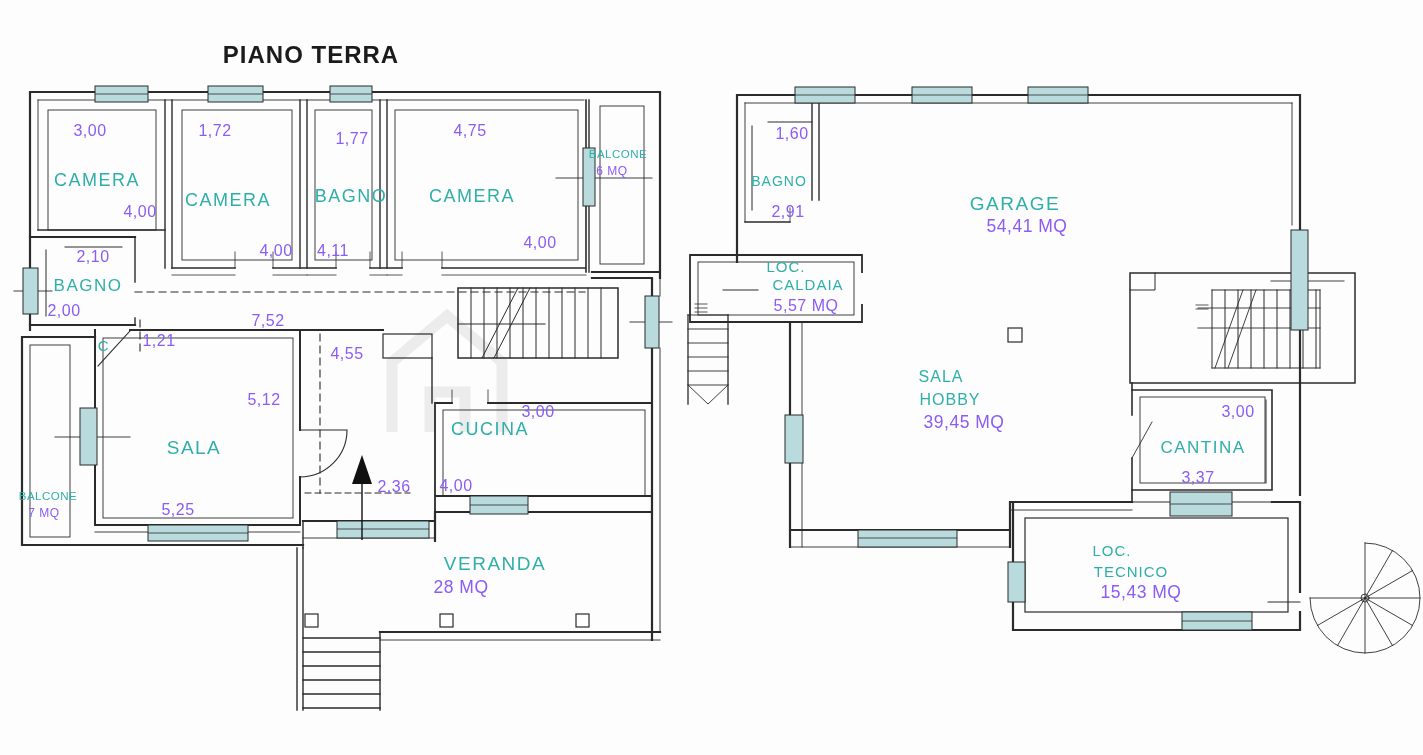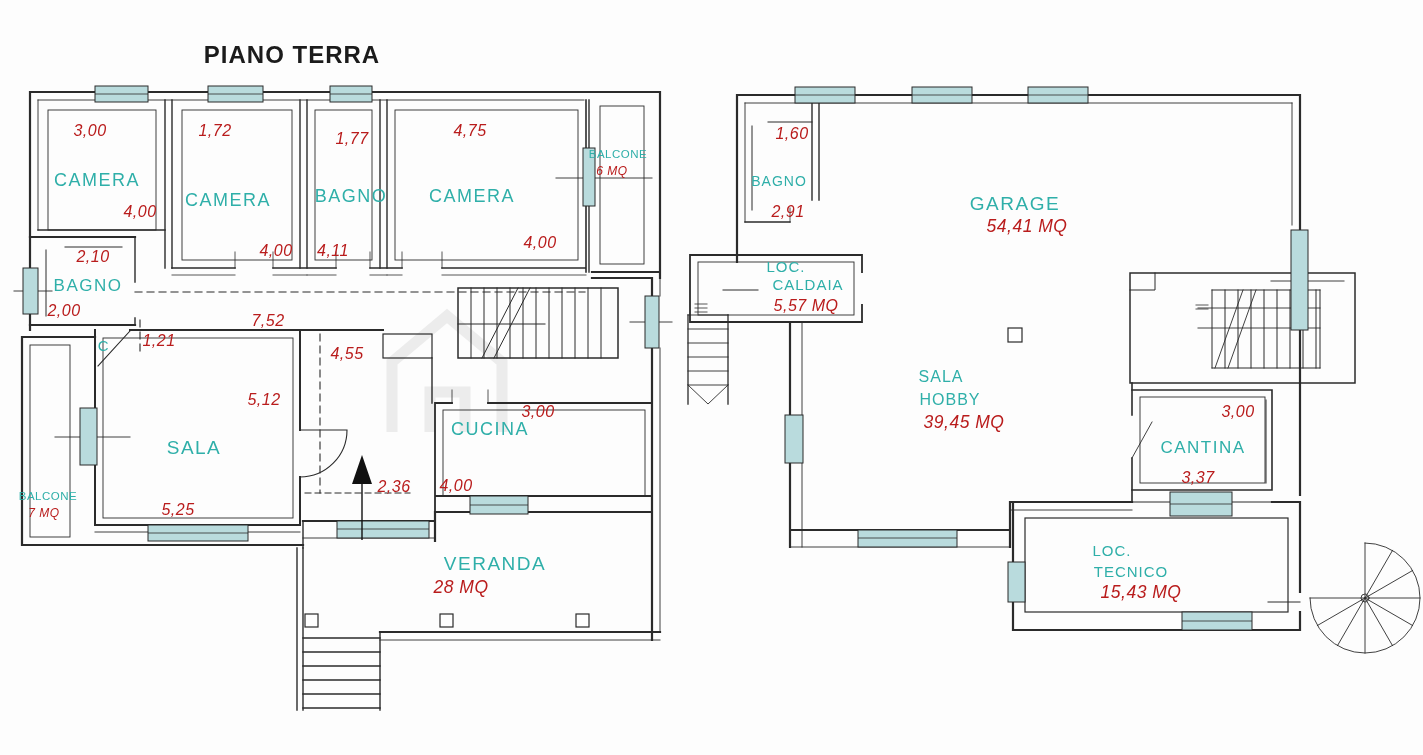--- a/index.html
+++ b/index.html
@@ -3,21 +3,21 @@
 <meta charset="utf-8">
 <style>
   html,body{margin:0;padding:0;background:#ffffff;}
   #canvas{position:relative;width:1423px;height:755px;background:#fdfdfd;overflow:hidden;
           font-family:"Liberation Sans", sans-serif;}
   .lbl{position:absolute;transform:translate(-50%,-50%);white-space:nowrap;line-height:1;}
   .room{color:#2fafa9;font-size:18px;letter-spacing:1.5px;}
   .room.big{font-size:19px;}
   .room.small{font-size:14px;letter-spacing:1px;}
   .room.tiny{font-size:11.5px;letter-spacing:0.5px;}
-  .dim{color:#b91c1c;font-size:16px;letter-spacing:0.5px;font-style:italic;}
+  .dim{color:#8b5cf6;font-size:16px;letter-spacing:0.5px;}
   .dim.area{font-size:17.5px;}
   .dim.tiny{font-size:12px;}
   .title{color:#1b1b1b;font-size:24px;font-weight:bold;letter-spacing:1px;}
   .wm{position:absolute;left:368px;top:332px;width:720px;color:rgba(90,90,90,0.10);
       font-size:88px;font-weight:bold;letter-spacing:2px;transform:none;}
   svg{position:absolute;left:0;top:0;}
 </style>
 </head>
 <body>
 
@@ -217,21 +217,21 @@
       <rect x="858" y="530" width="99" height="17"></rect>
       <rect x="1170" y="492" width="62" height="24"></rect>
       <rect x="1008" y="562" width="17" height="40"></rect>
       <rect x="1182" y="612" width="70" height="18"></rect>
     </g>
     <g stroke="#2b2b2b" stroke-width="0.8">
       <path d="M795,95 H855 M912,95 H972 M1028,95 H1088 M858,538 H957 M1170,504 H1232 M1182,621 H1252"></path>
     </g>
   </svg>
 
-  <div class="lbl title" style="left:292px;top:55px;">PIANO TERRA</div>
+  <div class="lbl title" style="left:311px;top:55px;">PIANO TERRA</div>
 
   <div class="lbl dim" style="left:90px;top:131px;">3,00</div>
   <div class="lbl room" style="left:97px;top:180px;">CAMERA</div>
   <div class="lbl dim" style="left:140px;top:212px;">4,00</div>
 
   <div class="lbl dim" style="left:215px;top:131px;">1,72</div>
   <div class="lbl room" style="left:228px;top:200px;">CAMERA</div>
   <div class="lbl dim" style="left:276px;top:251px;">4,00</div>
 
   <div class="lbl dim" style="left:352px;top:131px;margin-top:8px;">1,77</div>

